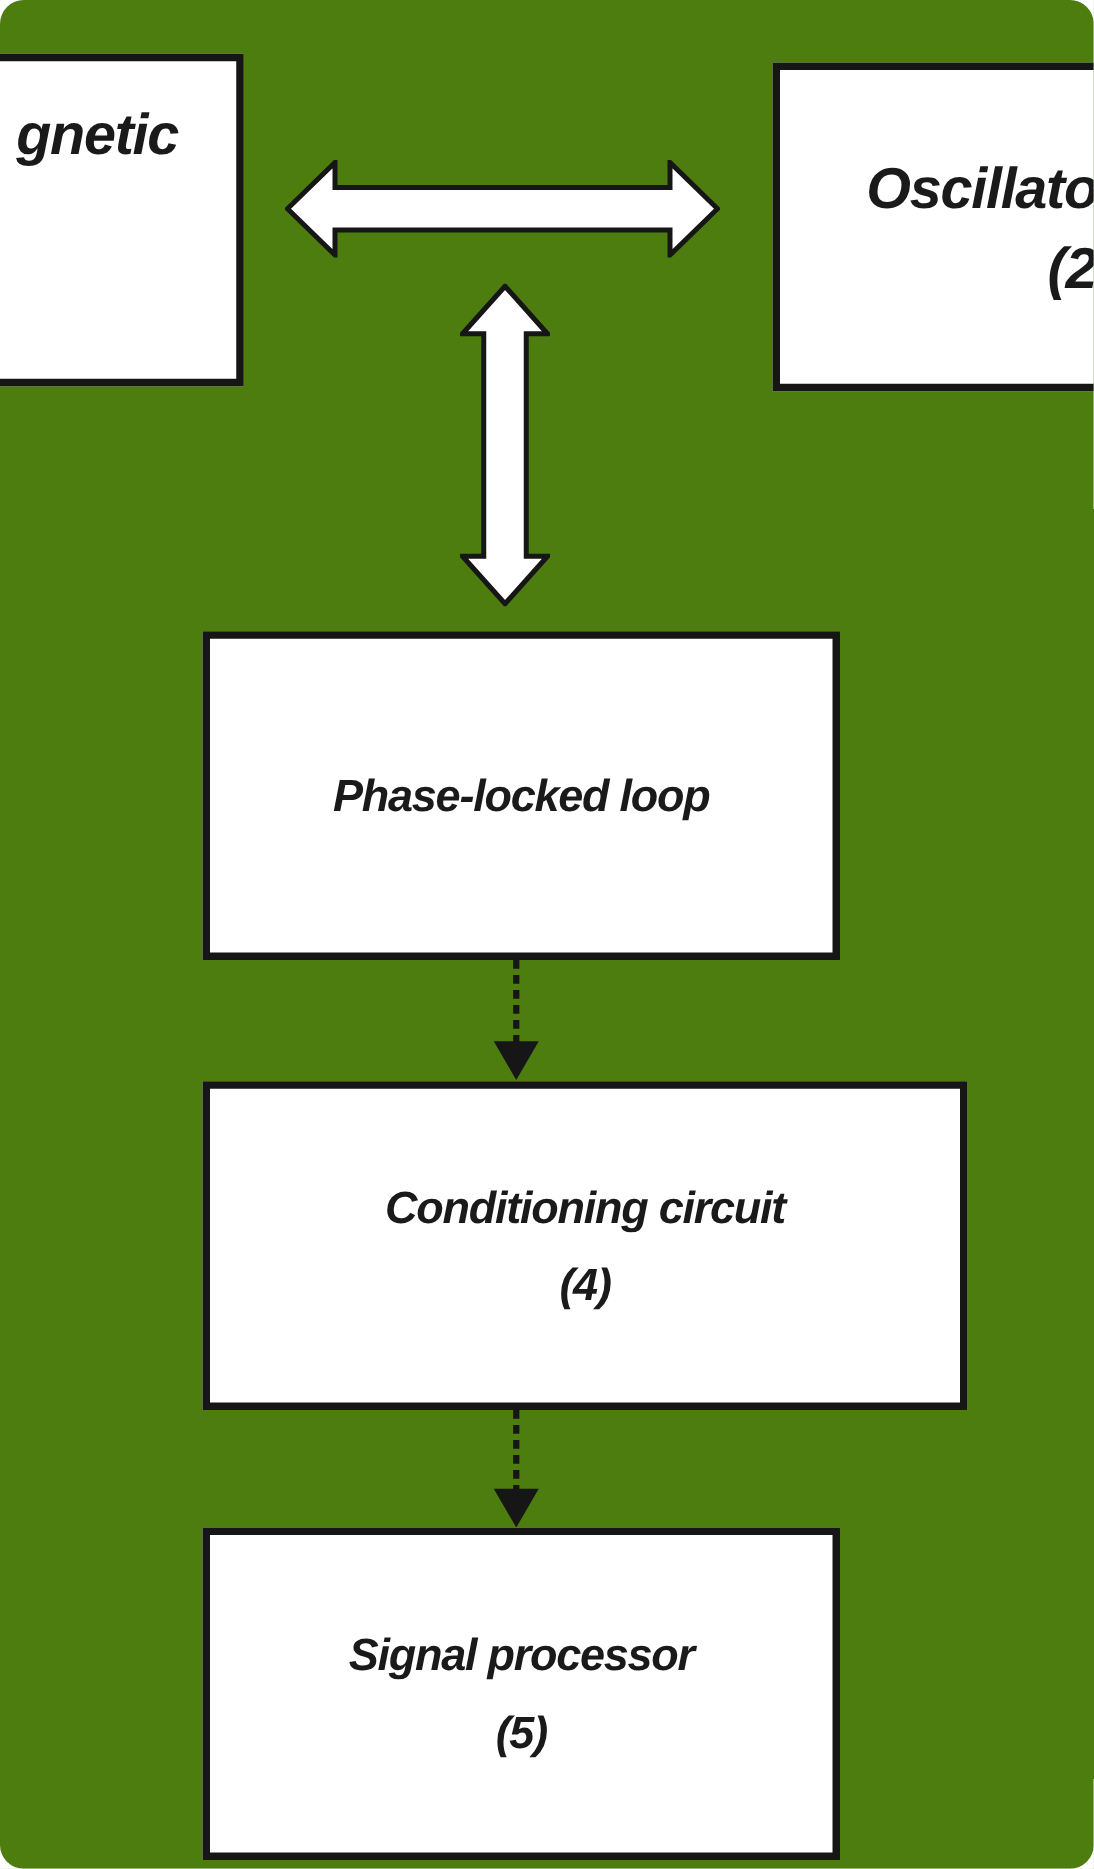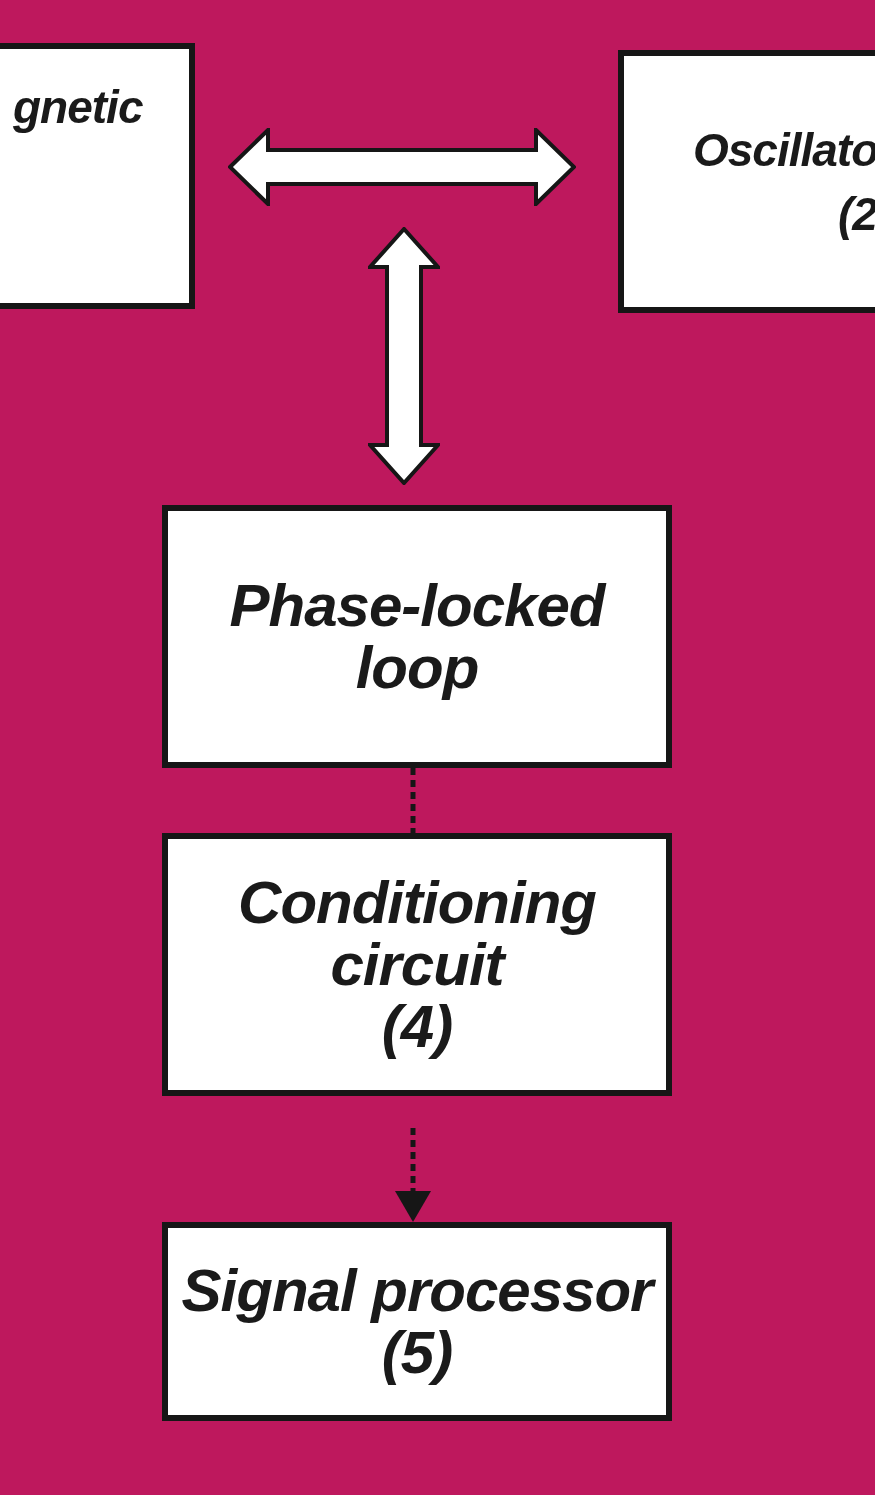--- a/index.html
+++ b/index.html
@@ -4,62 +4,63 @@
 <style>
   html, body {
     margin: 0;
     padding: 0;
     background: #ffffff;
   }
   .canvas {
     position: relative;
     width: 875px;
     height: 1495px;
-    background: #be185d;
+    background: #4d7c0f;
     overflow: hidden;
     font-family: "Liberation Sans", sans-serif;
     color: #141414;
+    border-radius: 19px;
   }
   .box {
     position: absolute;
     box-sizing: border-box;
     background: #ffffff;
     border: 6px solid #161616;
   }
   .box-label {
     width: 100%;
     height: 100%;
     display: flex;
     flex-direction: column;
     align-items: center;
     justify-content: center;
     text-align: center;
     font-style: italic;
     font-weight: bold;
-    font-size: 60px;
+    font-size: 36px;
     line-height: 62px;
     letter-spacing: -1px;
     color: #1a1a1a;
   }
   .frag {
     position: absolute;
     font-style: italic;
     font-weight: bold;
     font-size: 46px;
     line-height: 48px;
     letter-spacing: -1px;
     color: #1a1a1a;
     white-space: nowrap;
   }
   
   .box-magnetic     { left: -162px; top: 43px;   width: 357px; height: 266px; }
   .box-oscillator   { left: 618px;  top: 50px;   width: 445px; height: 263px; }
   .box-pll          { left: 162px;  top: 505px;  width: 510px; height: 263px; }
-  .box-conditioning { left: 162px;  top: 833px;  width: 510px; height: 263px; }
-  .box-signal       { left: 162px;  top: 1222px; width: 510px; height: 199px; }
+  .box-conditioning { left: 162px;  top: 865px;  width: 612px; height: 263px; }
+  .box-signal       { left: 162px;  top: 1222px; width: 510px; height: 266px; }
 
   .frag-magnetic { left: 169px; top: 34px; }
   .frag-osc-1    { left: 69px;  top: 70px; }
   .frag-osc-2    { left: 214px; top: 134px; }
 
   .arrow-svg { position: absolute; display: block; }
   .h-arrow { left: 228px; top: 128px; }
   .v-arrow { left: 368px; top: 227px; }
   .flow-arrow-1 { left: 391px; top: 768px; }
   .flow-arrow-2 { left: 391px; top: 1128px; }

